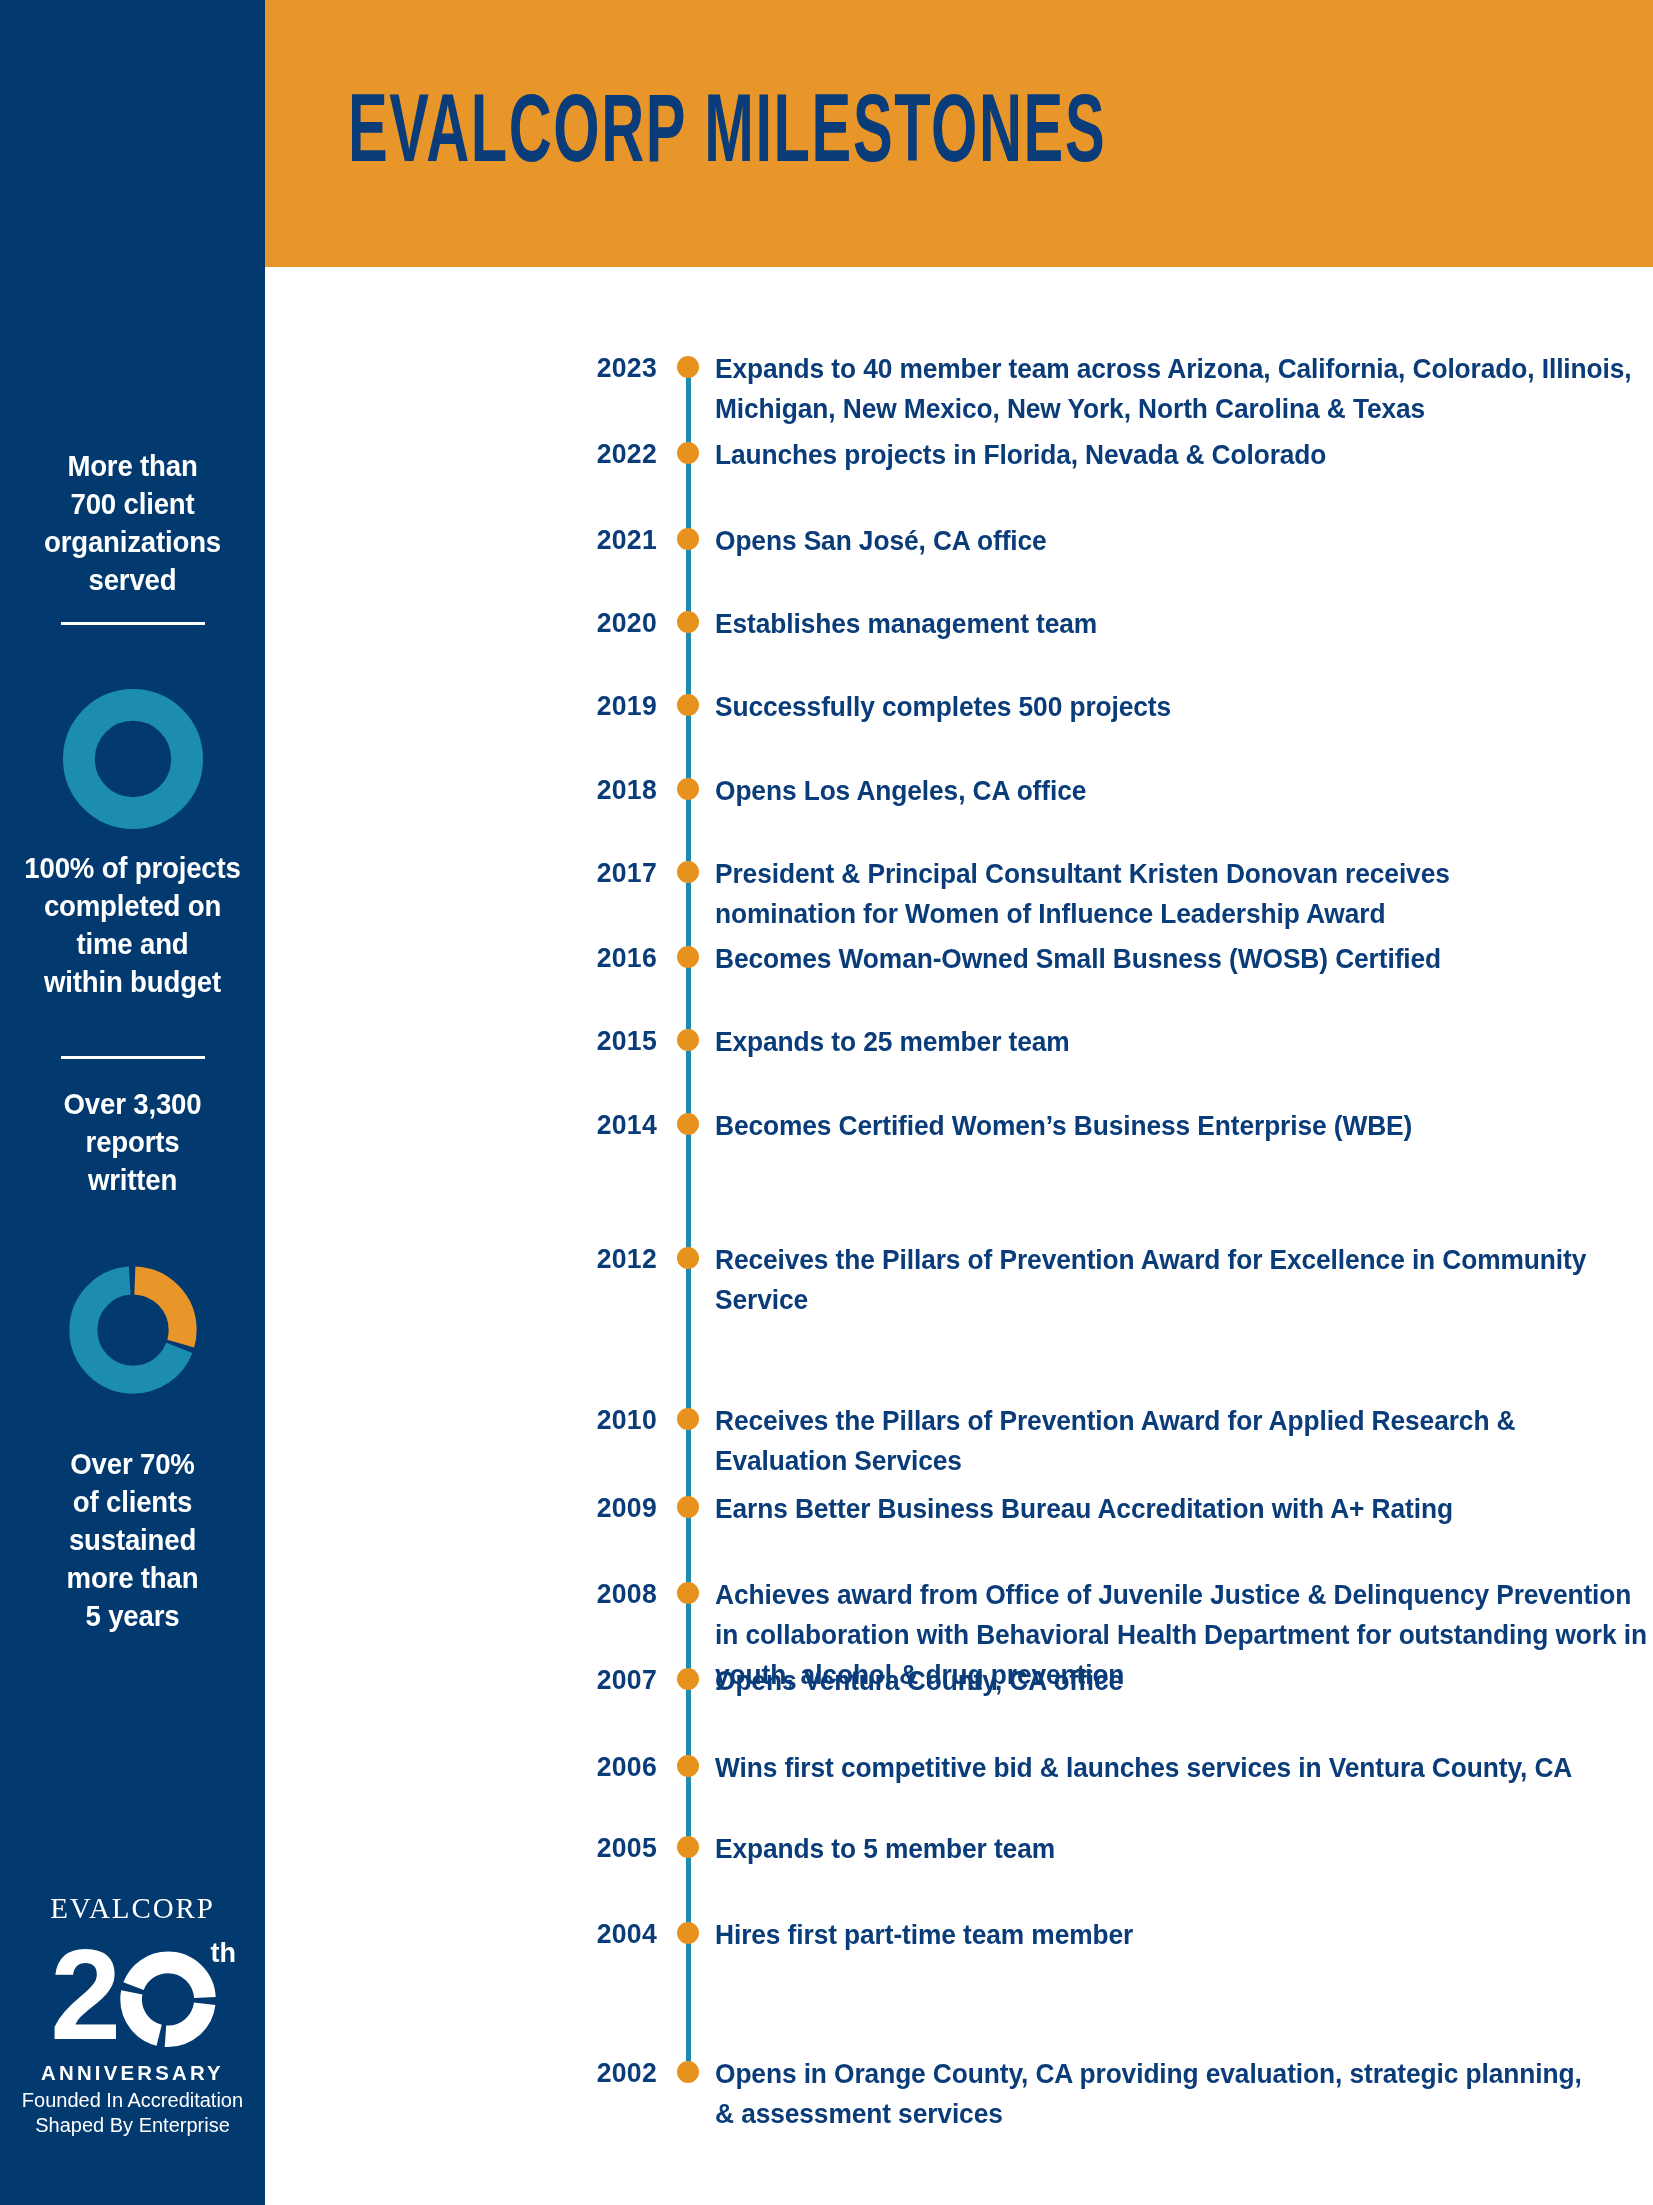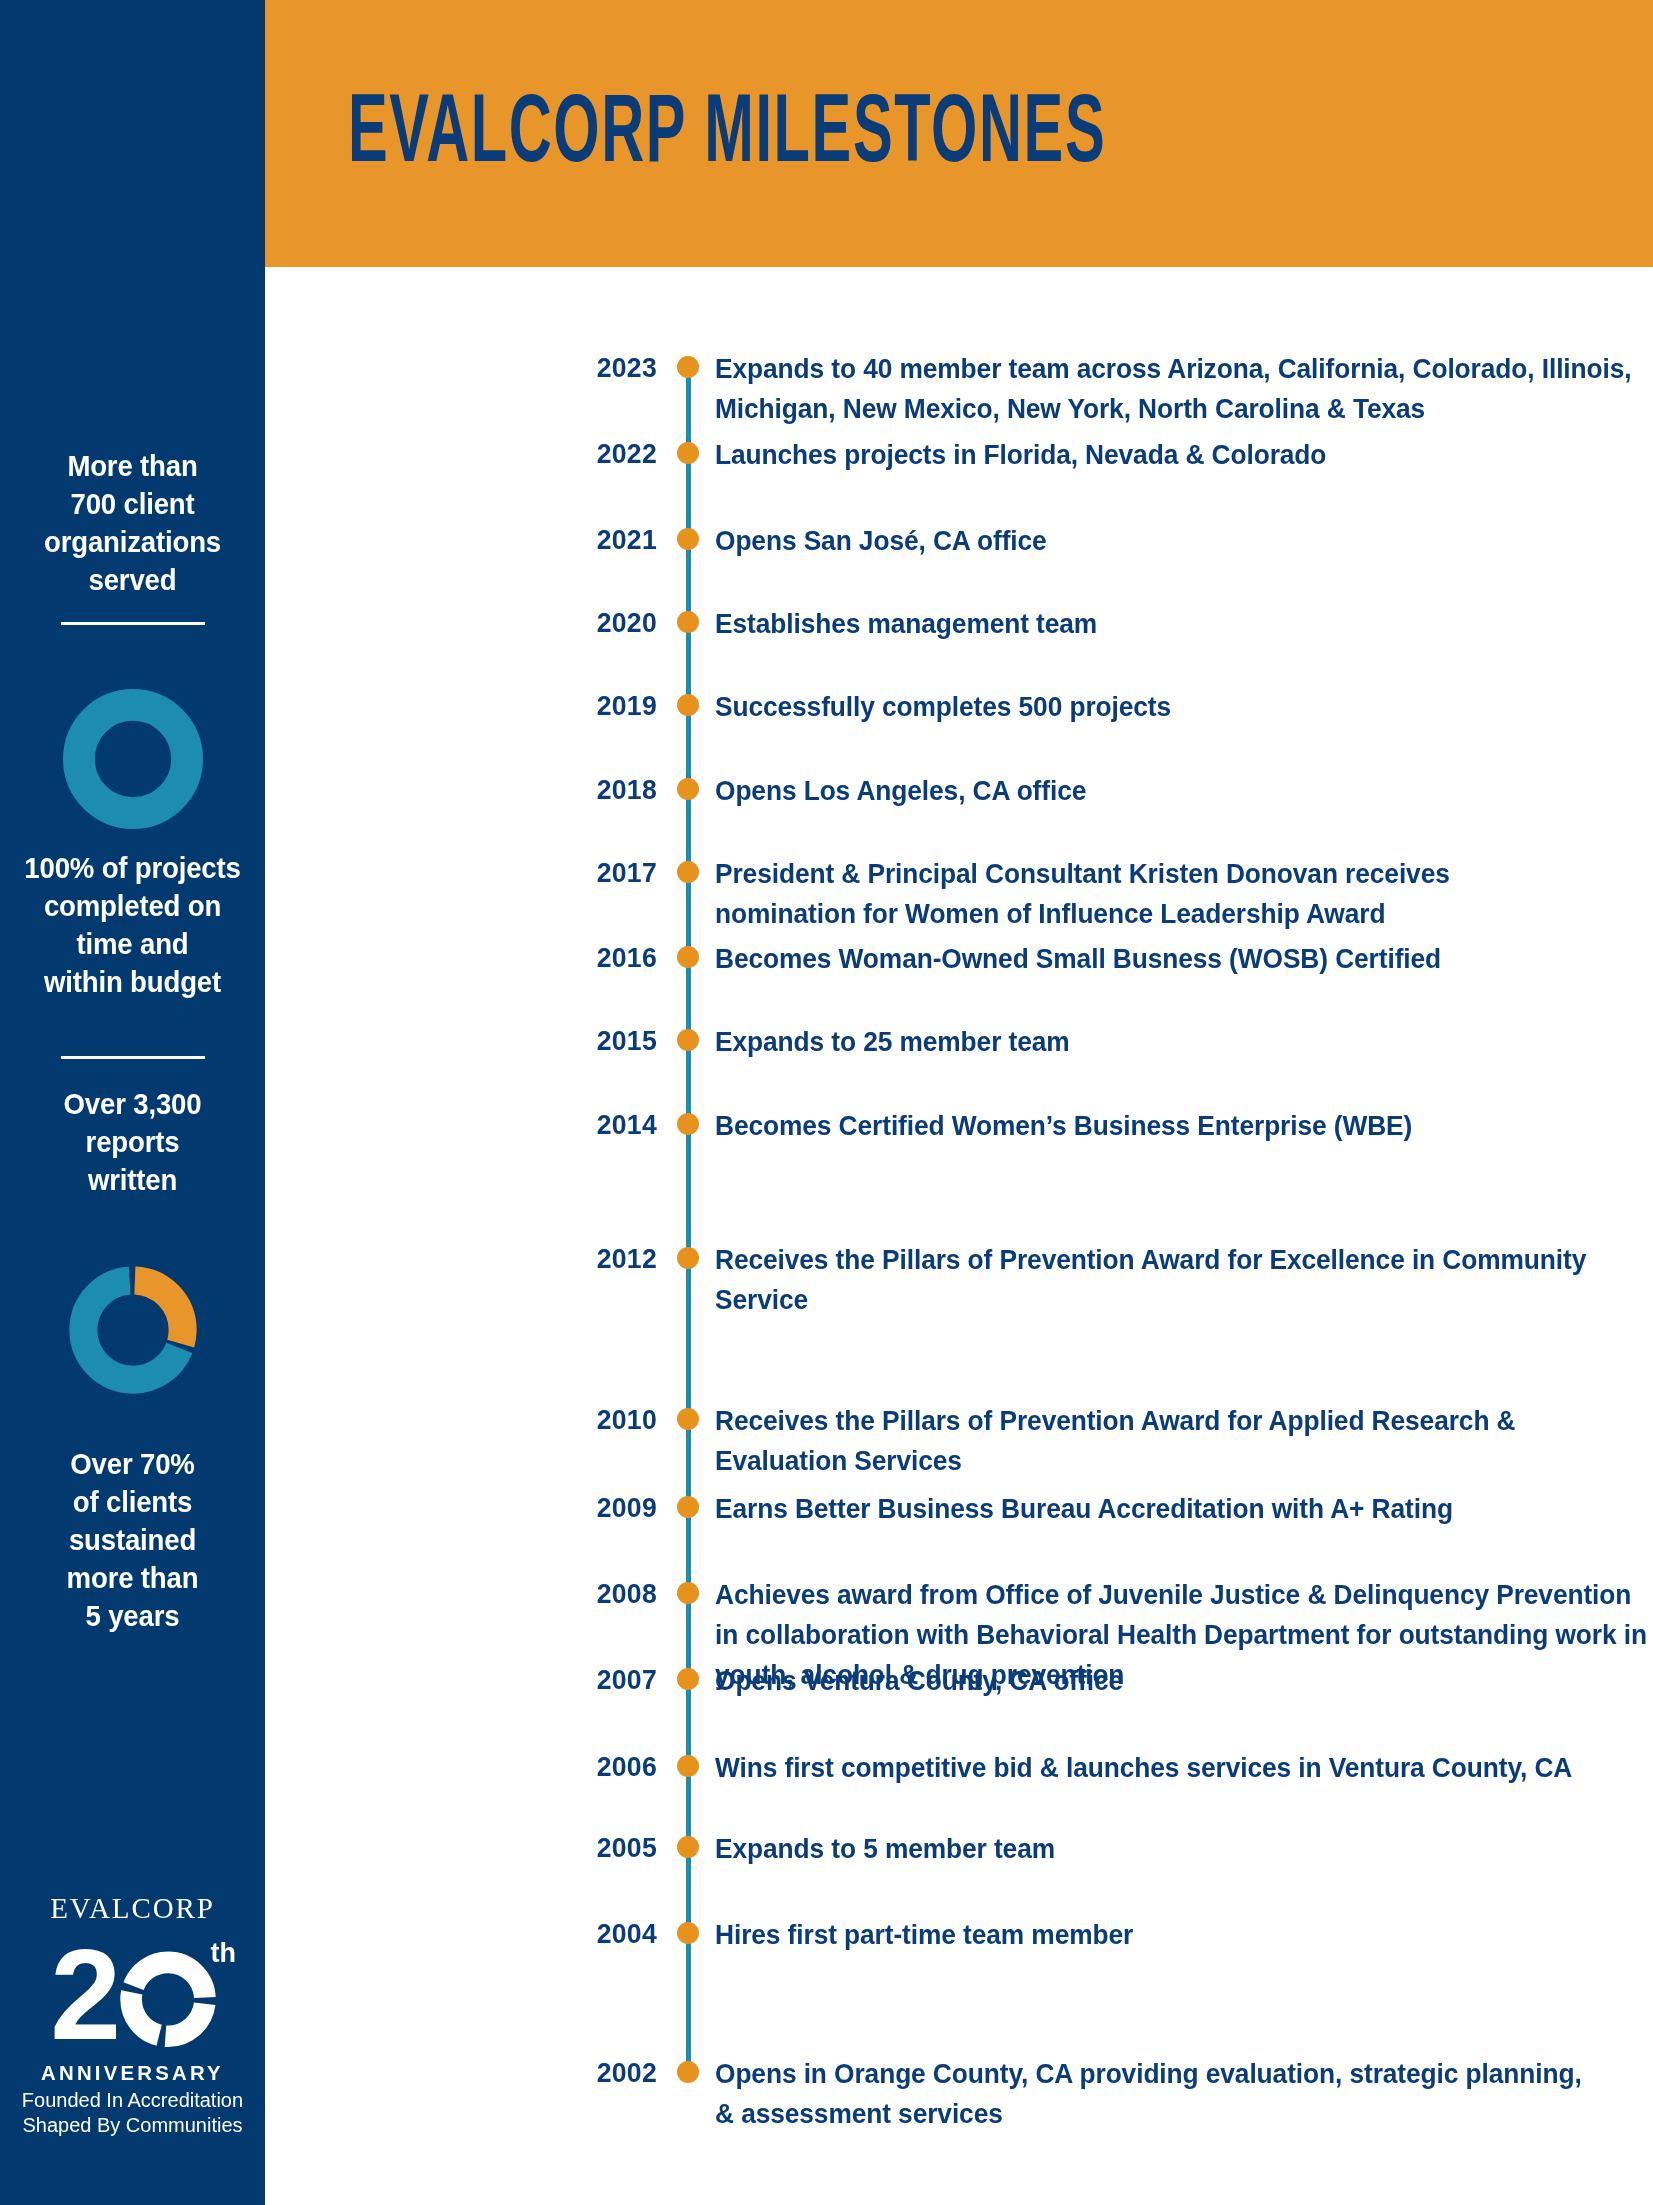--- a/index.html
+++ b/index.html
@@ -174,21 +174,21 @@
 
         <g transform="rotate(-90 205 110)">
           <circle cx="205" cy="110" r="58" fill="none" stroke="#ffffff" stroke-width="34" stroke-dasharray="88 10 88 10 88 10 70 10"></circle>
         </g>
       </svg>
       <div id="logo-th">th</div>
     </div>
     <div id="logo-anniv">ANNIVERSARY</div>
     <div id="logo-tag">
       <div>Founded In Accreditation</div>
-      <div>Shaped By Communities</div>
+      <div>Shaped By Enterprise</div>
     </div>
   </div>
 </div>
 
 <div id="header">
   <div id="header-title">EVALCORP MILESTONES</div>
 </div>
 
 <div id="timeline">
   <div id="axis" style="top: 96px; height: 1705px;"></div>

